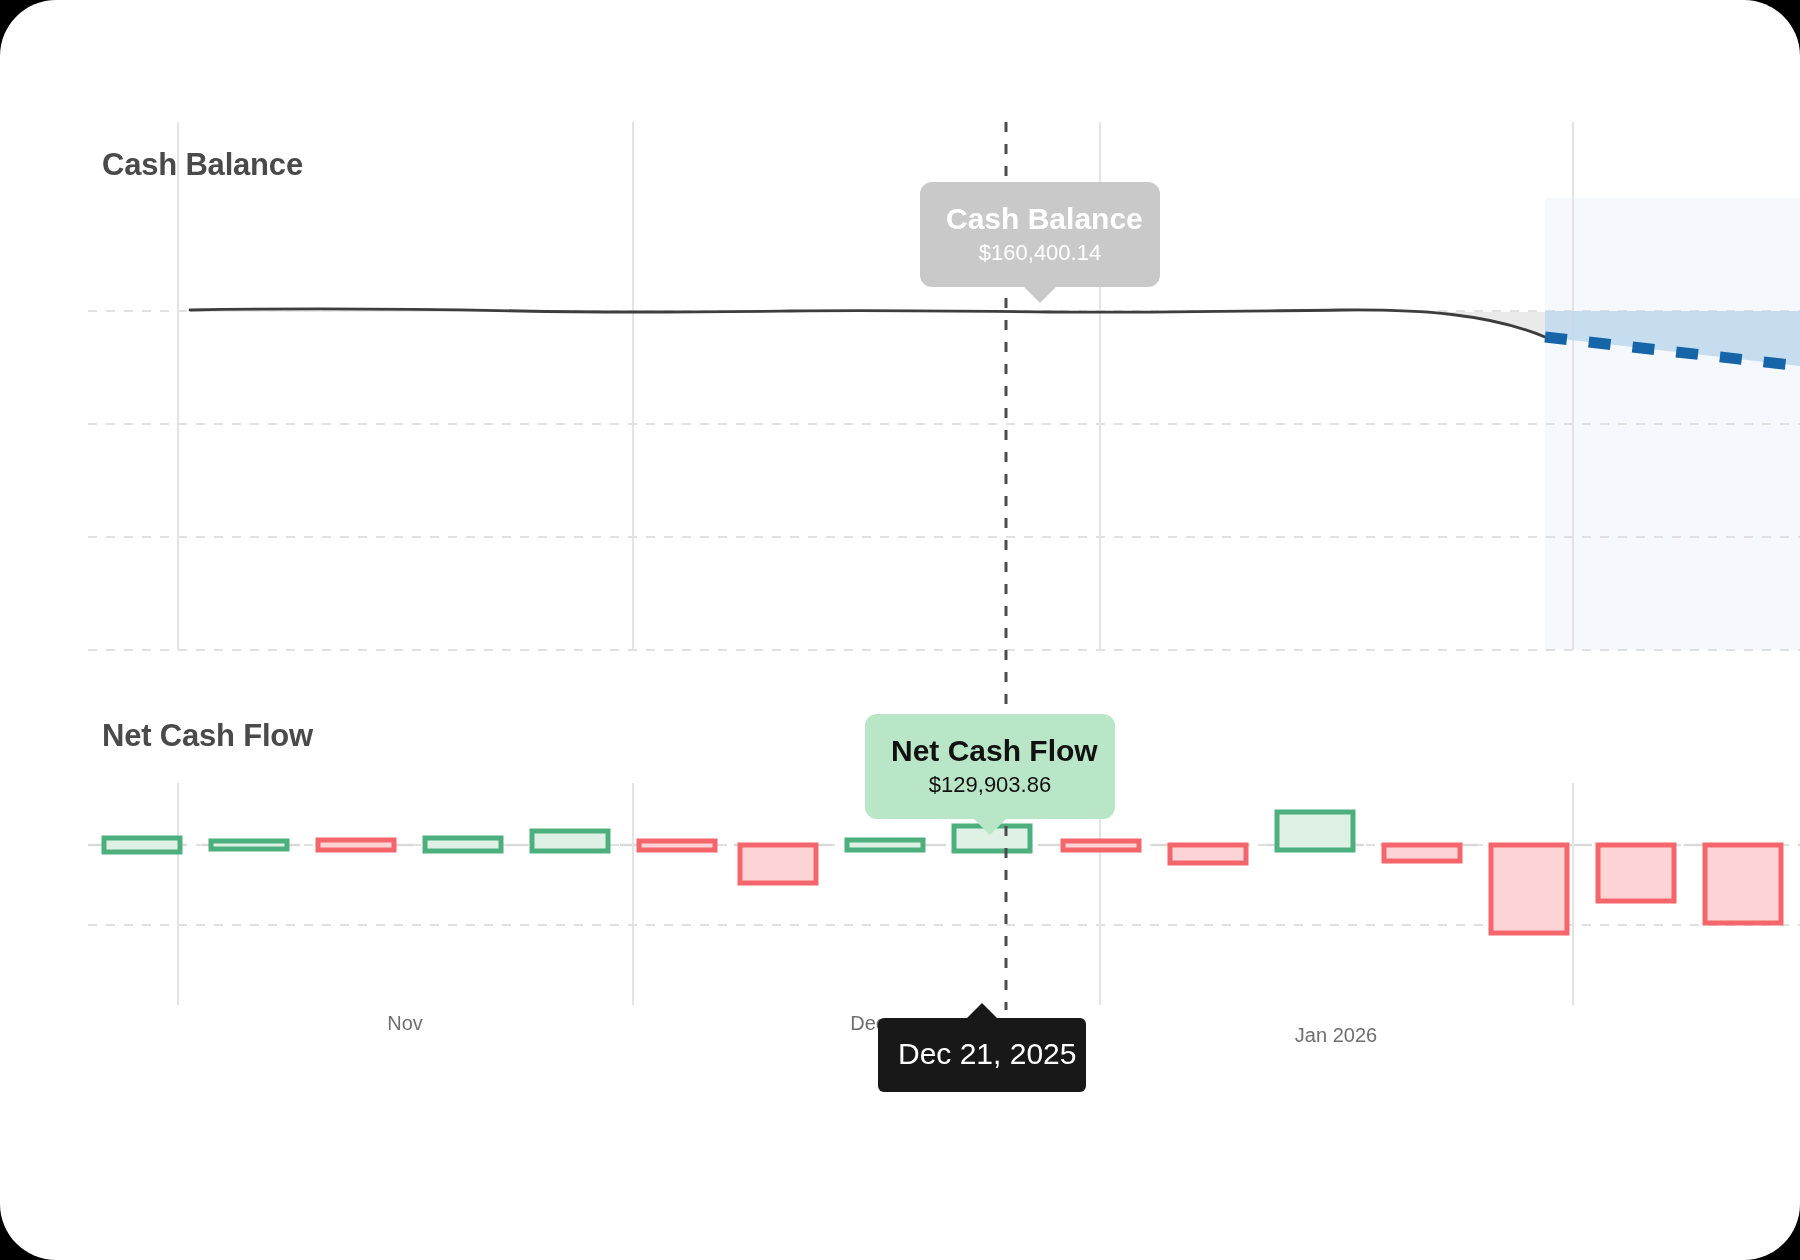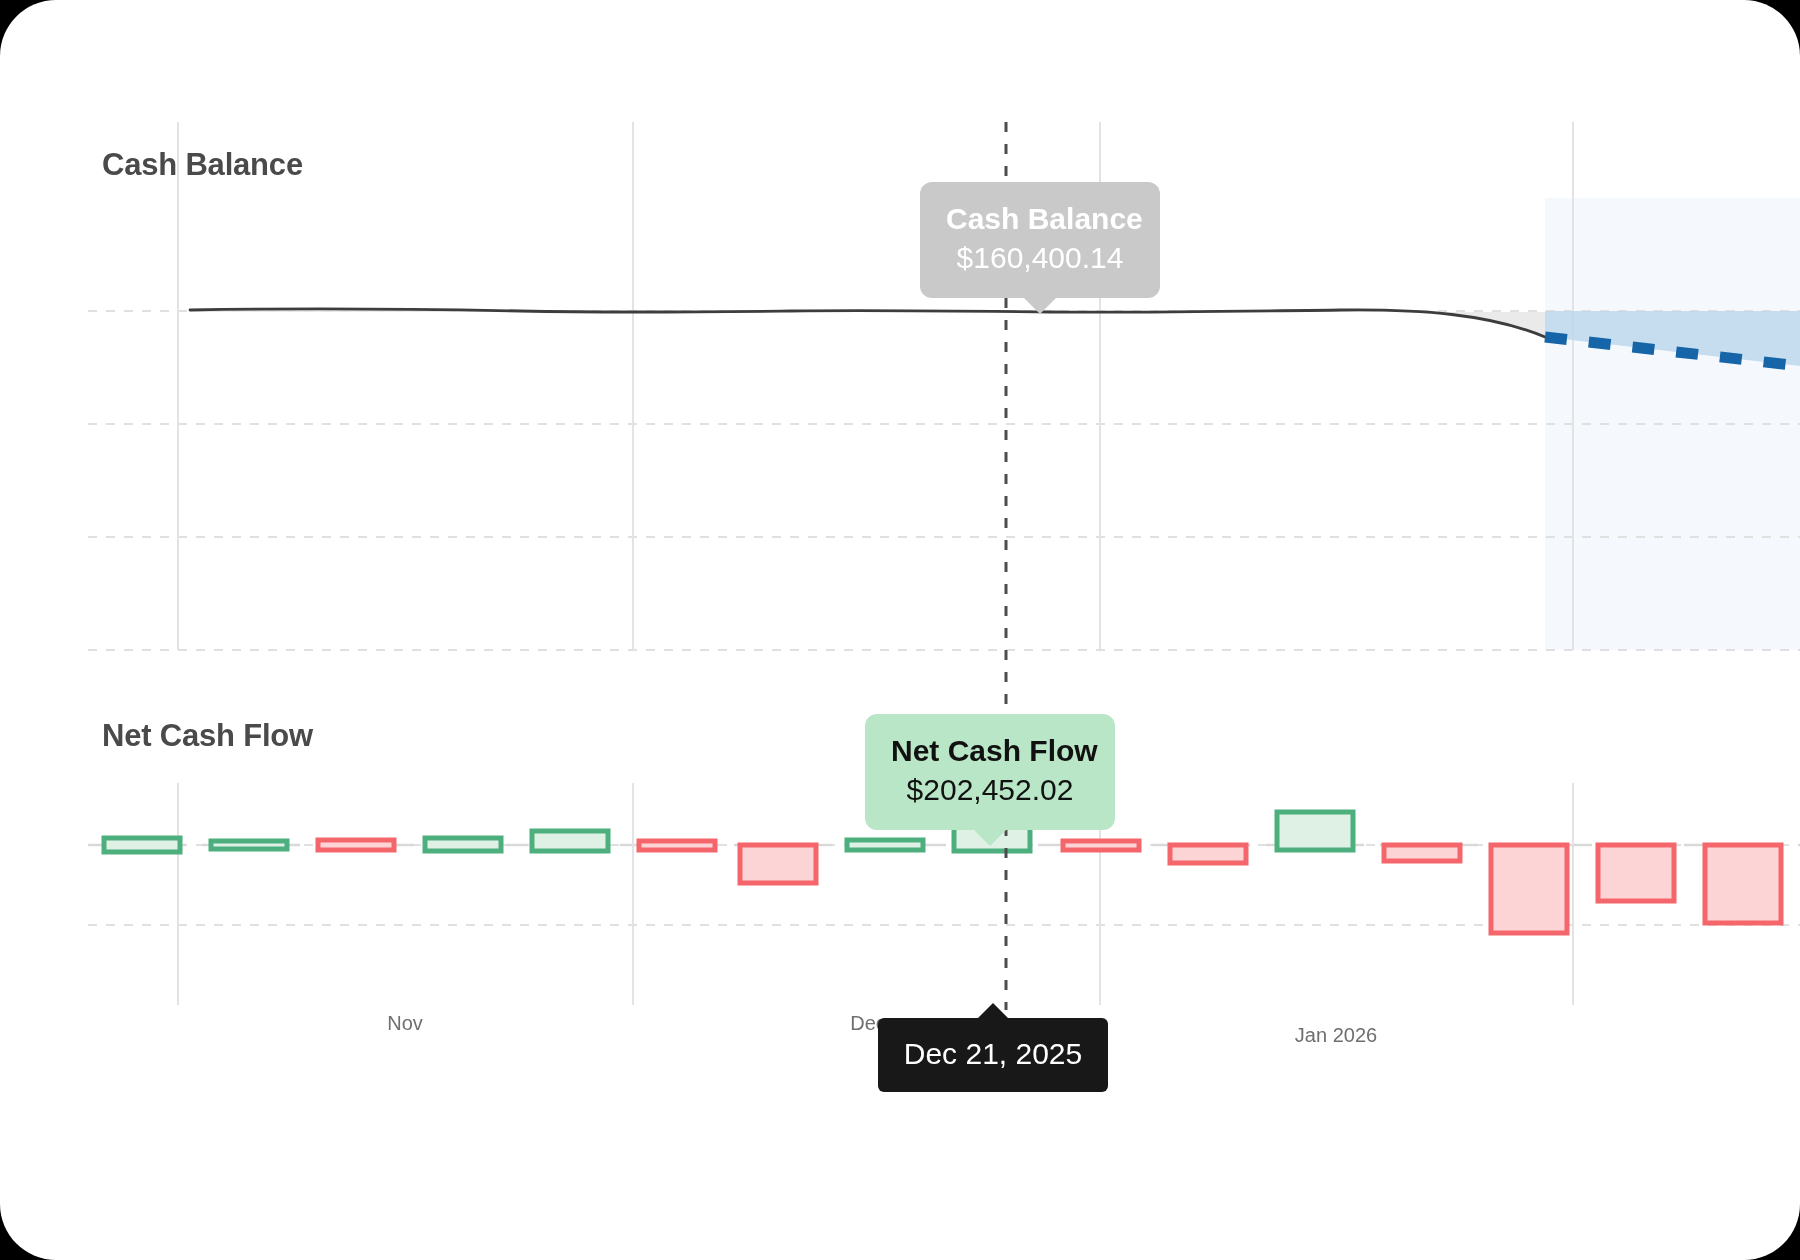--- a/index.html
+++ b/index.html
@@ -69,21 +69,21 @@
     text-align: center;
     white-space: nowrap;
     box-sizing: border-box;
   }
   .tt .tt-title {
     font-size: 30px;
     font-weight: bold;
     line-height: 1.28;
   }
   .tt .tt-value {
-    font-size: 30px;
+    font-size: 22px;
     font-weight: normal;
     line-height: 1.32;
   }
   .tt-arrow {
     position: absolute;
     width: 0; height: 0;
     left: 50%;
     transform: translateX(-50%);
   }
 
@@ -111,21 +111,21 @@
   #tt-flow .tt-arrow {
     bottom: -16px;
     border-left: 17px solid transparent;
     border-right: 17px solid transparent;
     border-top: 17px solid #b8e6c6;
   }
 
   
   #tt-date {
     left: 878px; top: 1018px;
-    width: 230px;
+    width: 208px;
     background: #181818;
     color: #ffffff;
     padding: 16px 20px 18px 20px;
     border-radius: 6px;
   }
   #tt-date .tt-value {
     font-size: 30px;
   }
   #tt-date .tt-arrow {
     top: -15px;
@@ -217,21 +217,21 @@
     <div class="x-label" style="left:1336px; top:1012px;margin-top:12px;">Jan 2026</div>
 
     <div class="tt" id="tt-cash">
       <div class="tt-title">Cash Balance</div>
       <div class="tt-value">$160,400.14</div>
       <div class="tt-arrow"></div>
     </div>
 
     <div class="tt" id="tt-flow">
       <div class="tt-title">Net Cash Flow</div>
-      <div class="tt-value">$202,452.02</div>
+      <div class="tt-value">$129,903.86</div>
       <div class="tt-arrow"></div>
     </div>
 
     <div class="tt" id="tt-date">
       <div class="tt-value">Dec 21, 2025</div>
       <div class="tt-arrow"></div>
     </div>
 
   </div>
 </div>

